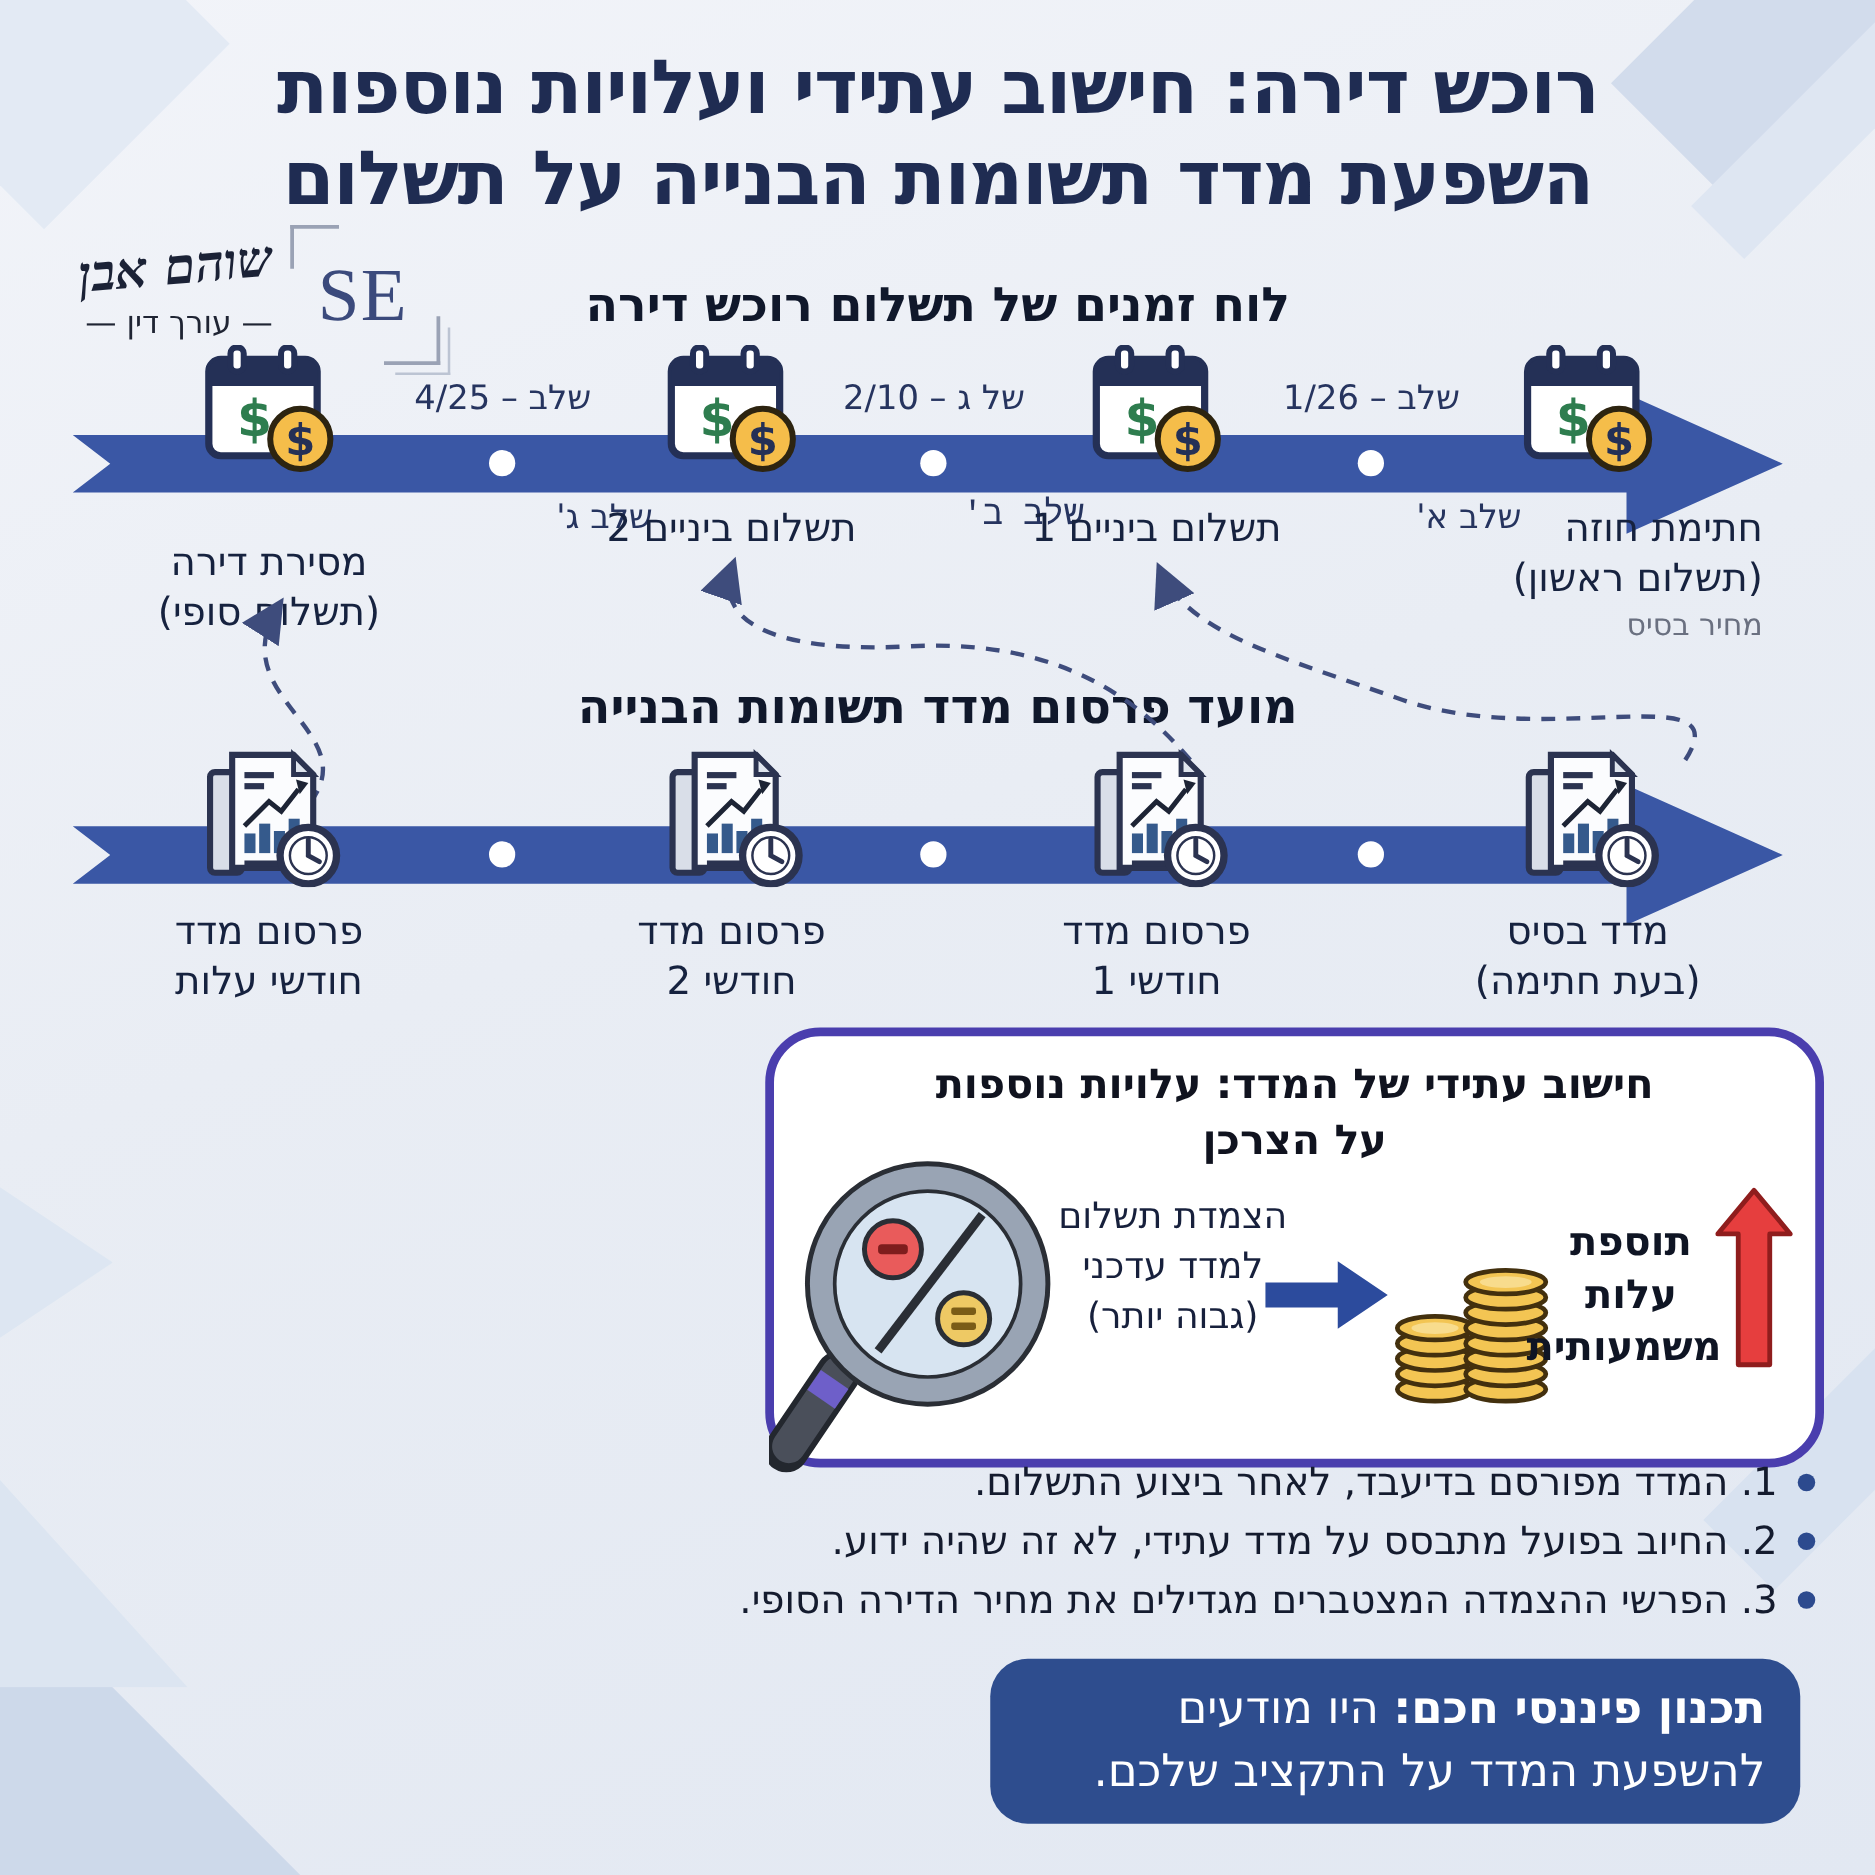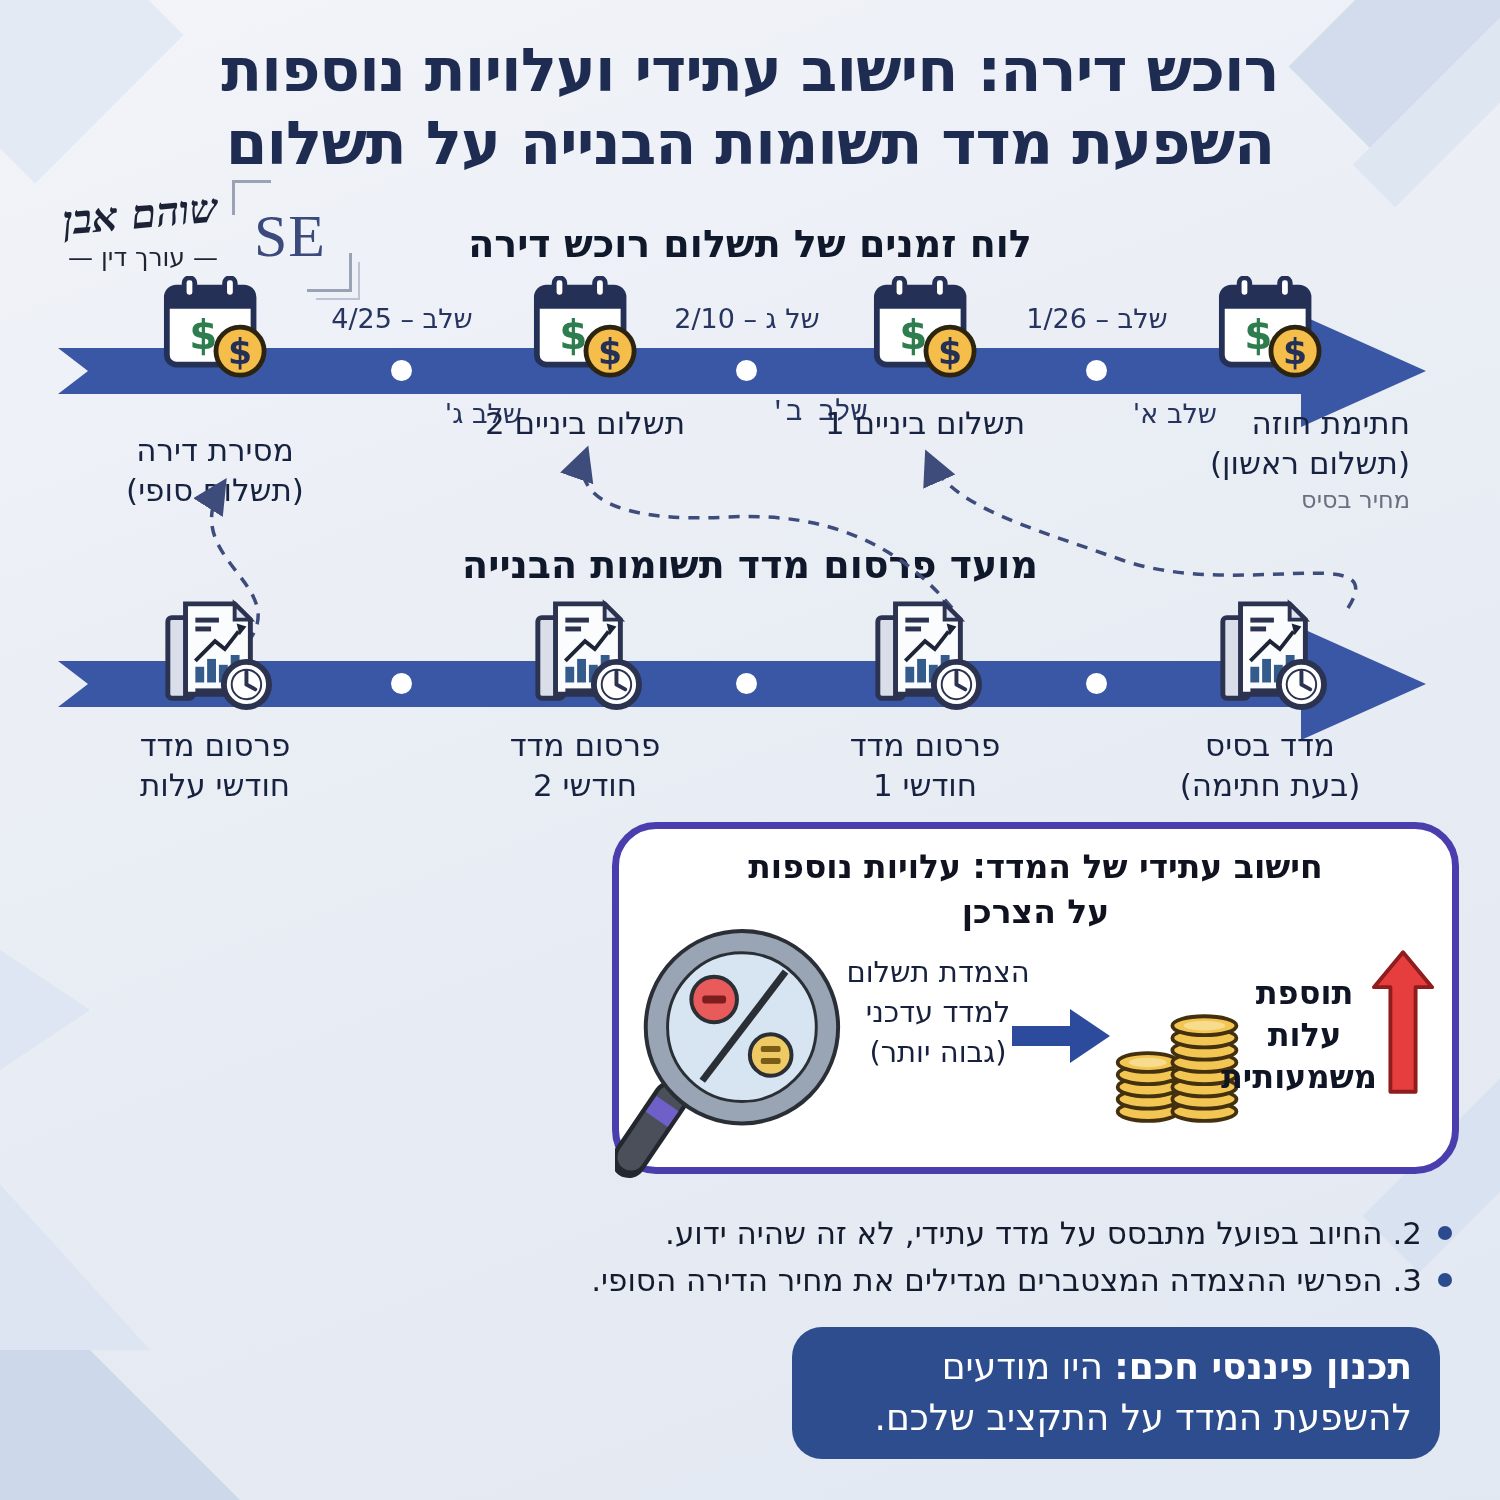--- a/index.html
+++ b/index.html
@@ -273,20 +273,24 @@
   <div class="abs effect">
     <div>תוספת</div>
     <div>עלות</div>
     <div>משמעותית</div>
   </div>
 
   <svg class="abs rarrow" width="62" height="150" viewBox="0 0 64 150">
     <polygon points="32,2 62,38 45,38 45,146 19,146 19,38 2,38" fill="#e63e3e" stroke="#8f1d1d" stroke-width="4" stroke-linejoin="round"></polygon>
   </svg>
 
+  <div class="note-row n1">
+    <span class="note-bullet"></span>
+    <span>1. המדד מפורסם בדיעבד, לאחר ביצוע התשלום.</span>
+  </div>
   <div class="note-row n2">
     <span class="note-bullet"></span>
     <span>2. החיוב בפועל מתבסס על מדד עתידי, לא זה שהיה ידוע.</span>
   </div>
   <div class="note-row n3">
     <span class="note-bullet"></span>
     <span>3. הפרשי ההצמדה המצטברים מגדילים את מחיר הדירה הסופי.</span>
   </div>
 
   <div class="abs footer">

